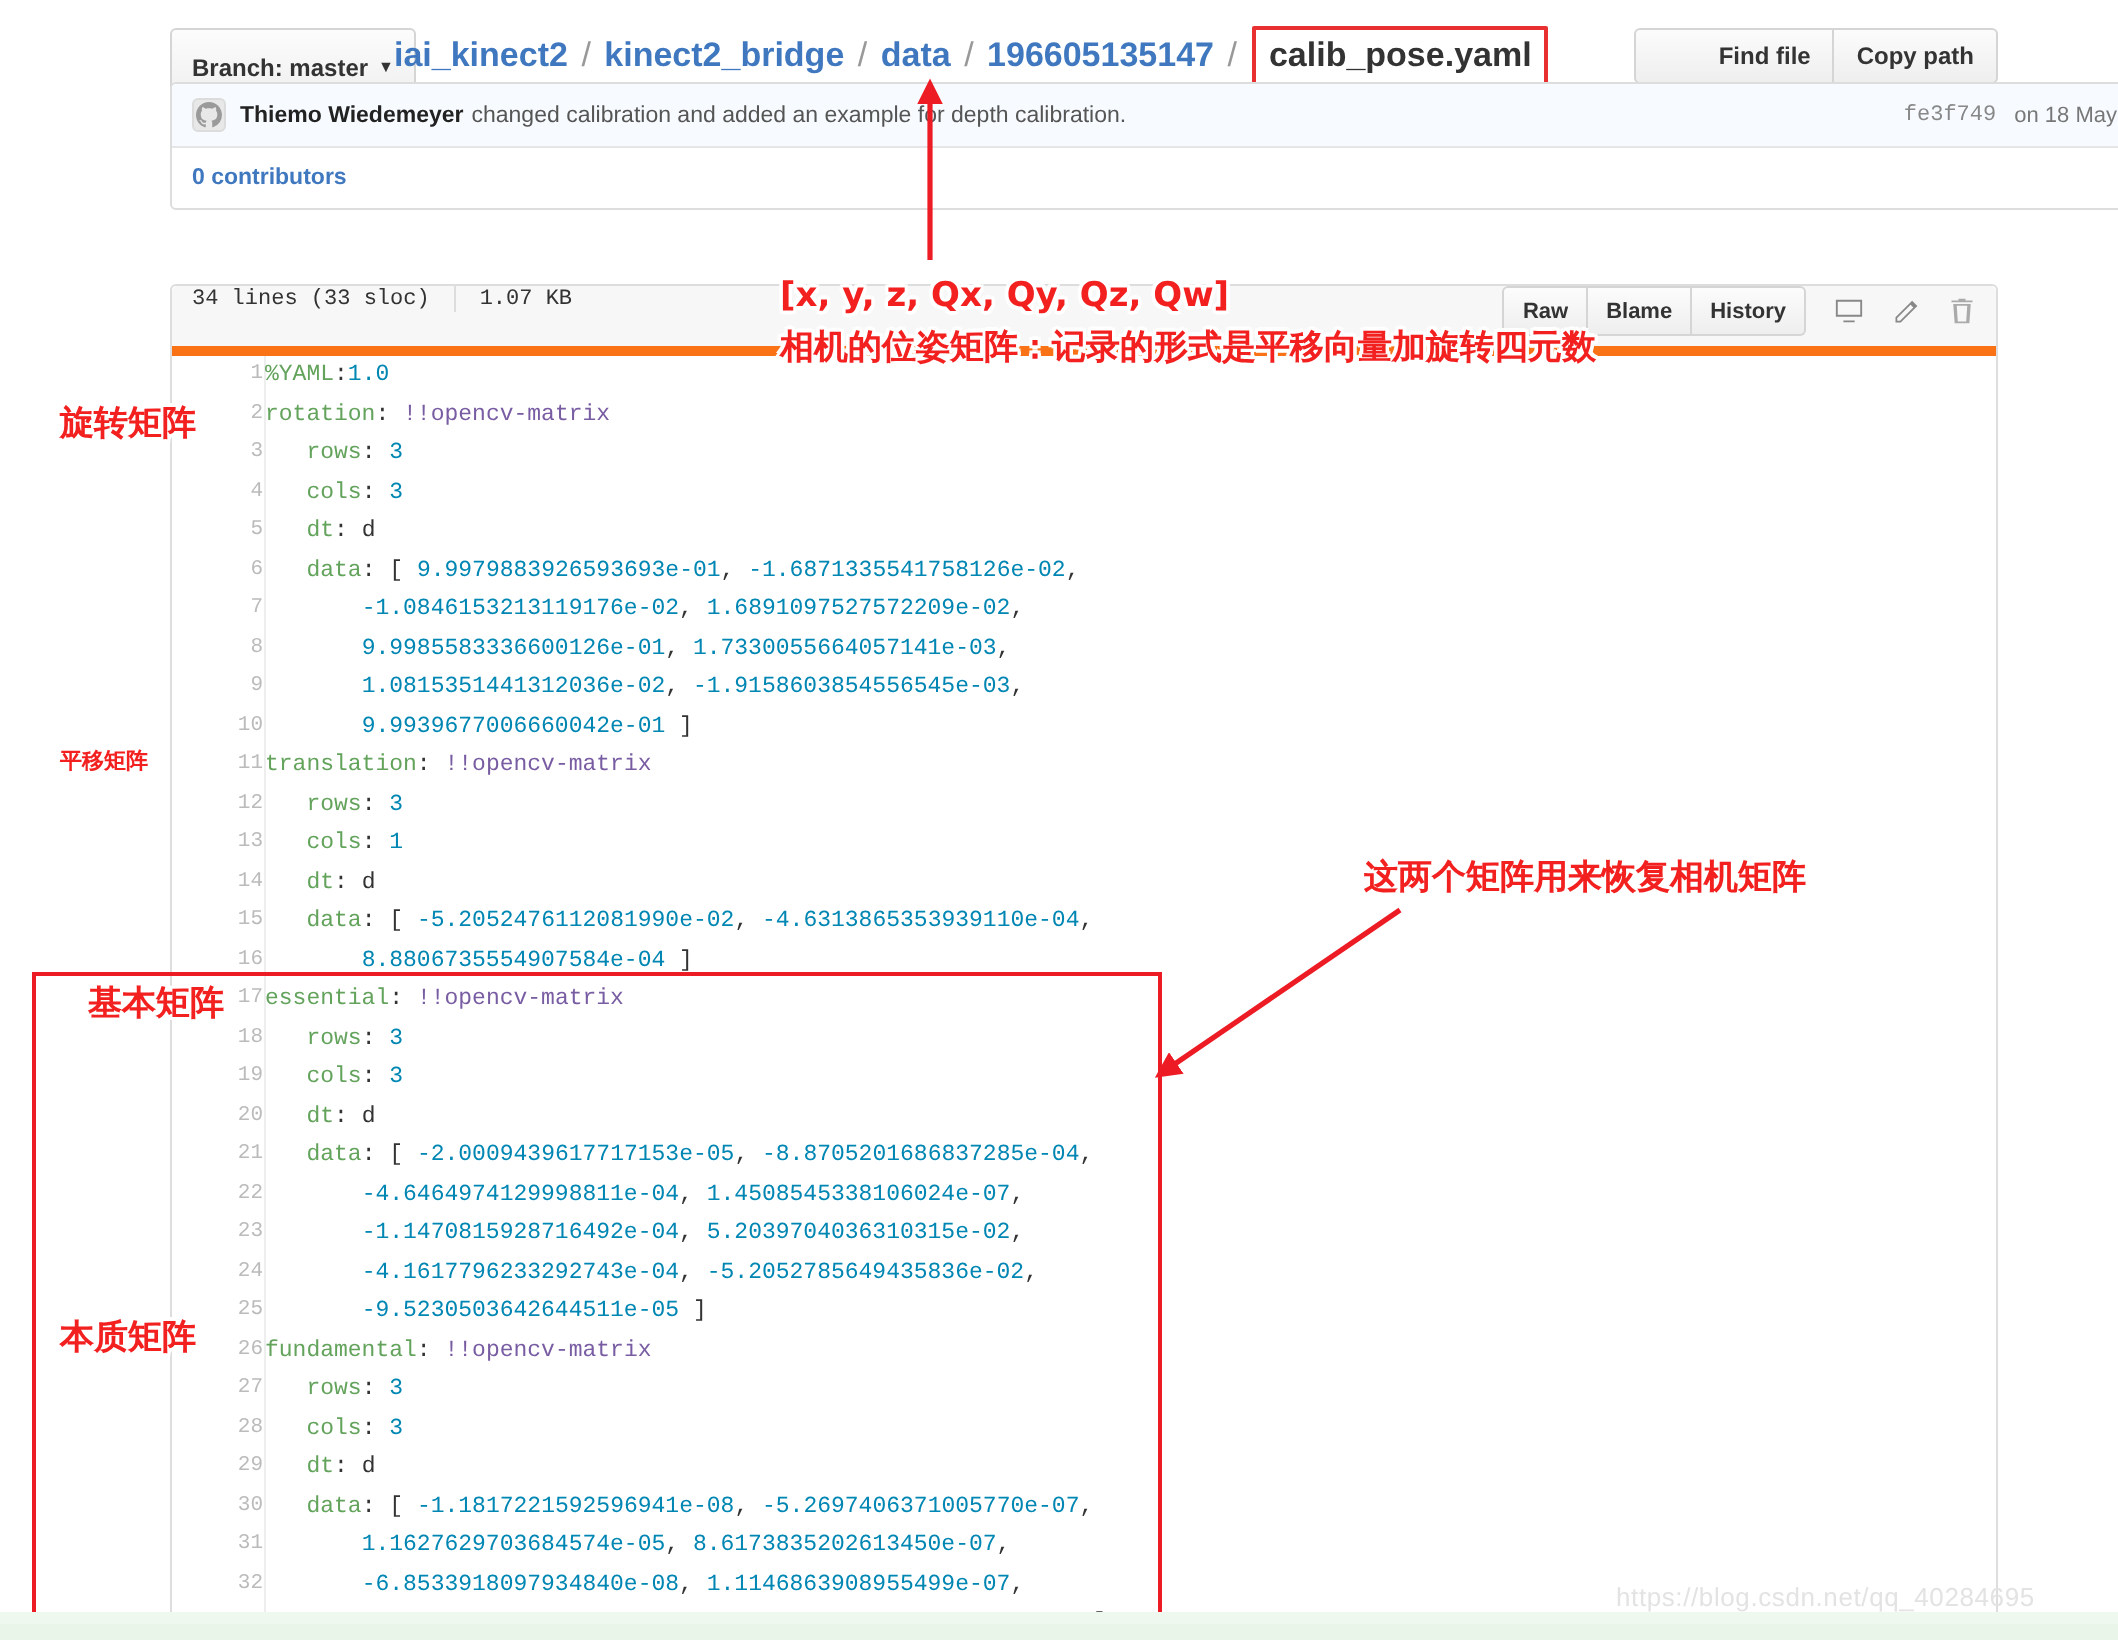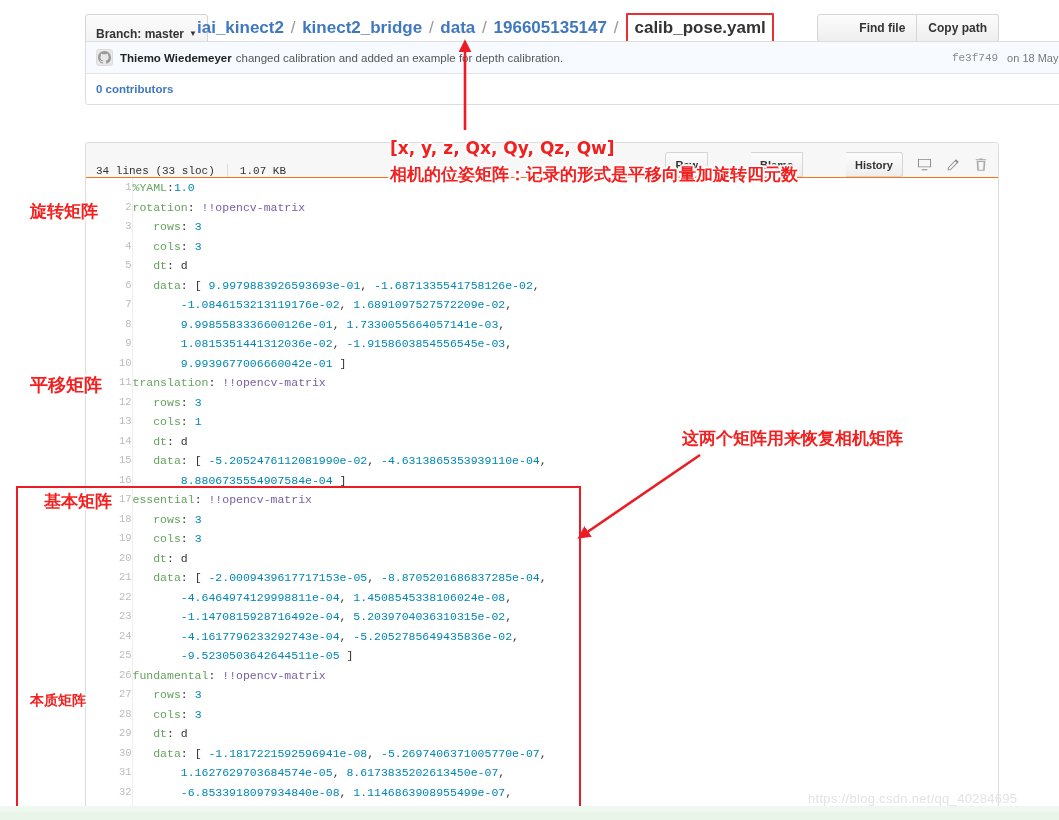--- a/index.html
+++ b/index.html
@@ -102,40 +102,40 @@
   }
   .contrib-row a { font-size:11.5px; color:#4078c0; text-decoration:none; font-weight:bold; }
 
   
   .filebox {
     position:absolute; left:0; top:142px; width:914px;
     border:1px solid #ddd; border-radius:3px 3px 0 0;
     background:#fff;
   }
   .file-header {
-    height:35px; display:flex; align-items:flex-end;
+    height:35px; display:flex; align-items:flex-start;
     background:#f7f7f7;
-    border-bottom:1px solid #f97316;
+    border-bottom:5px solid #f97316;
     padding:0 10px;
     border-radius:3px 3px 0 0;
     position:relative;
   }
   .file-stats {
     font-family:"Liberation Mono", monospace;
     font-size:11px; color:#333;
     display:flex; align-items:center;
   }
   .file-stats .divider {
     display:inline-block; width:1px; height:13px;
     background:#ddd; margin:0 12px;
   }
   .file-actions {
     margin-left:auto; display:flex; align-items:center;
   }
-  .fa-group { display:flex;gap:43px; }
+  .fa-group { display:flex; }
   .fa-btn {
     height:25px; padding:0 9px;
     display:flex; align-items:center;
     border:1px solid #d5d5d5;
     background:linear-gradient(#fcfcfc,#eee);
     font-size:11px; color:#333; font-weight:bold;
   }
   .fa-btn:first-child { border-radius:3px 0 0 3px; }
   .fa-btn:not(:first-child) { border-left:none; }
   .fa-btn:last-child { border-radius:0 3px 3px 0; }
@@ -182,23 +182,23 @@
     font-weight:bold;
     white-space:nowrap;
     text-shadow:
       -1.5px -1.5px 0 #fff, 1.5px -1.5px 0 #fff,
       -1.5px  1.5px 0 #fff, 1.5px  1.5px 0 #fff,
        0px -1.8px 0 #fff, 0px 1.8px 0 #fff,
       -1.8px 0 0 #fff, 1.8px 0 0 #fff;
   }
   #anno-top      { left:390px; top:135px; font-size:17px; line-height:26px; }
   #anno-rot      { left:30px;  top:200px; font-size:17px; }
-  #anno-trans    { left:30px;  top:373px; font-size:18px; }
+  #anno-trans    { left:30px;  top:373px; font-size:11px; }
   #anno-ess      { left:44px;  top:490px; font-size:17px; }
-  #anno-fund     { left:30px;  top:692px; font-size:14px;text-align:center; }
+  #anno-fund     { left:30px;  top:657px; font-size:17px;text-align:center; }
   #anno-right    { left:682px; top:427px; font-size:17px; }
 
   .redbox {
     position:absolute;
     border:2px solid #ed1c24;
     left:16px; top:486px; width:565px; height:332px;
     pointer-events:none;
   }
 
   .watermark {
@@ -384,21 +384,21 @@
             <tr>
               <td class="ln">20</td>
               <td class="lc">   <span class="k-key">dt</span><span class="k-punct">:</span> d</td>
             </tr>
             <tr>
               <td class="ln">21</td>
               <td class="lc">   <span class="k-key">data</span><span class="k-punct">:</span> [ <span class="k-num">-2.0009439617717153e-05</span>, <span class="k-num">-8.8705201686837285e-04</span>,</td>
             </tr>
             <tr>
               <td class="ln">22</td>
-              <td class="lc">       <span class="k-num">-4.6464974129998811e-04</span>, <span class="k-num">1.4508545338106024e-08</span>,</td>
+              <td class="lc">       <span class="k-num">-4.6464974129998811e-04</span>, <span class="k-num">1.4508545338106024e-07</span>,</td>
             </tr>
             <tr>
               <td class="ln">23</td>
               <td class="lc">       <span class="k-num">-1.1470815928716492e-04</span>, <span class="k-num">5.2039704036310315e-02</span>,</td>
             </tr>
             <tr>
               <td class="ln">24</td>
               <td class="lc">       <span class="k-num">-4.1617796233292743e-04</span>, <span class="k-num">-5.2052785649435836e-02</span>,</td>
             </tr>
             <tr>

